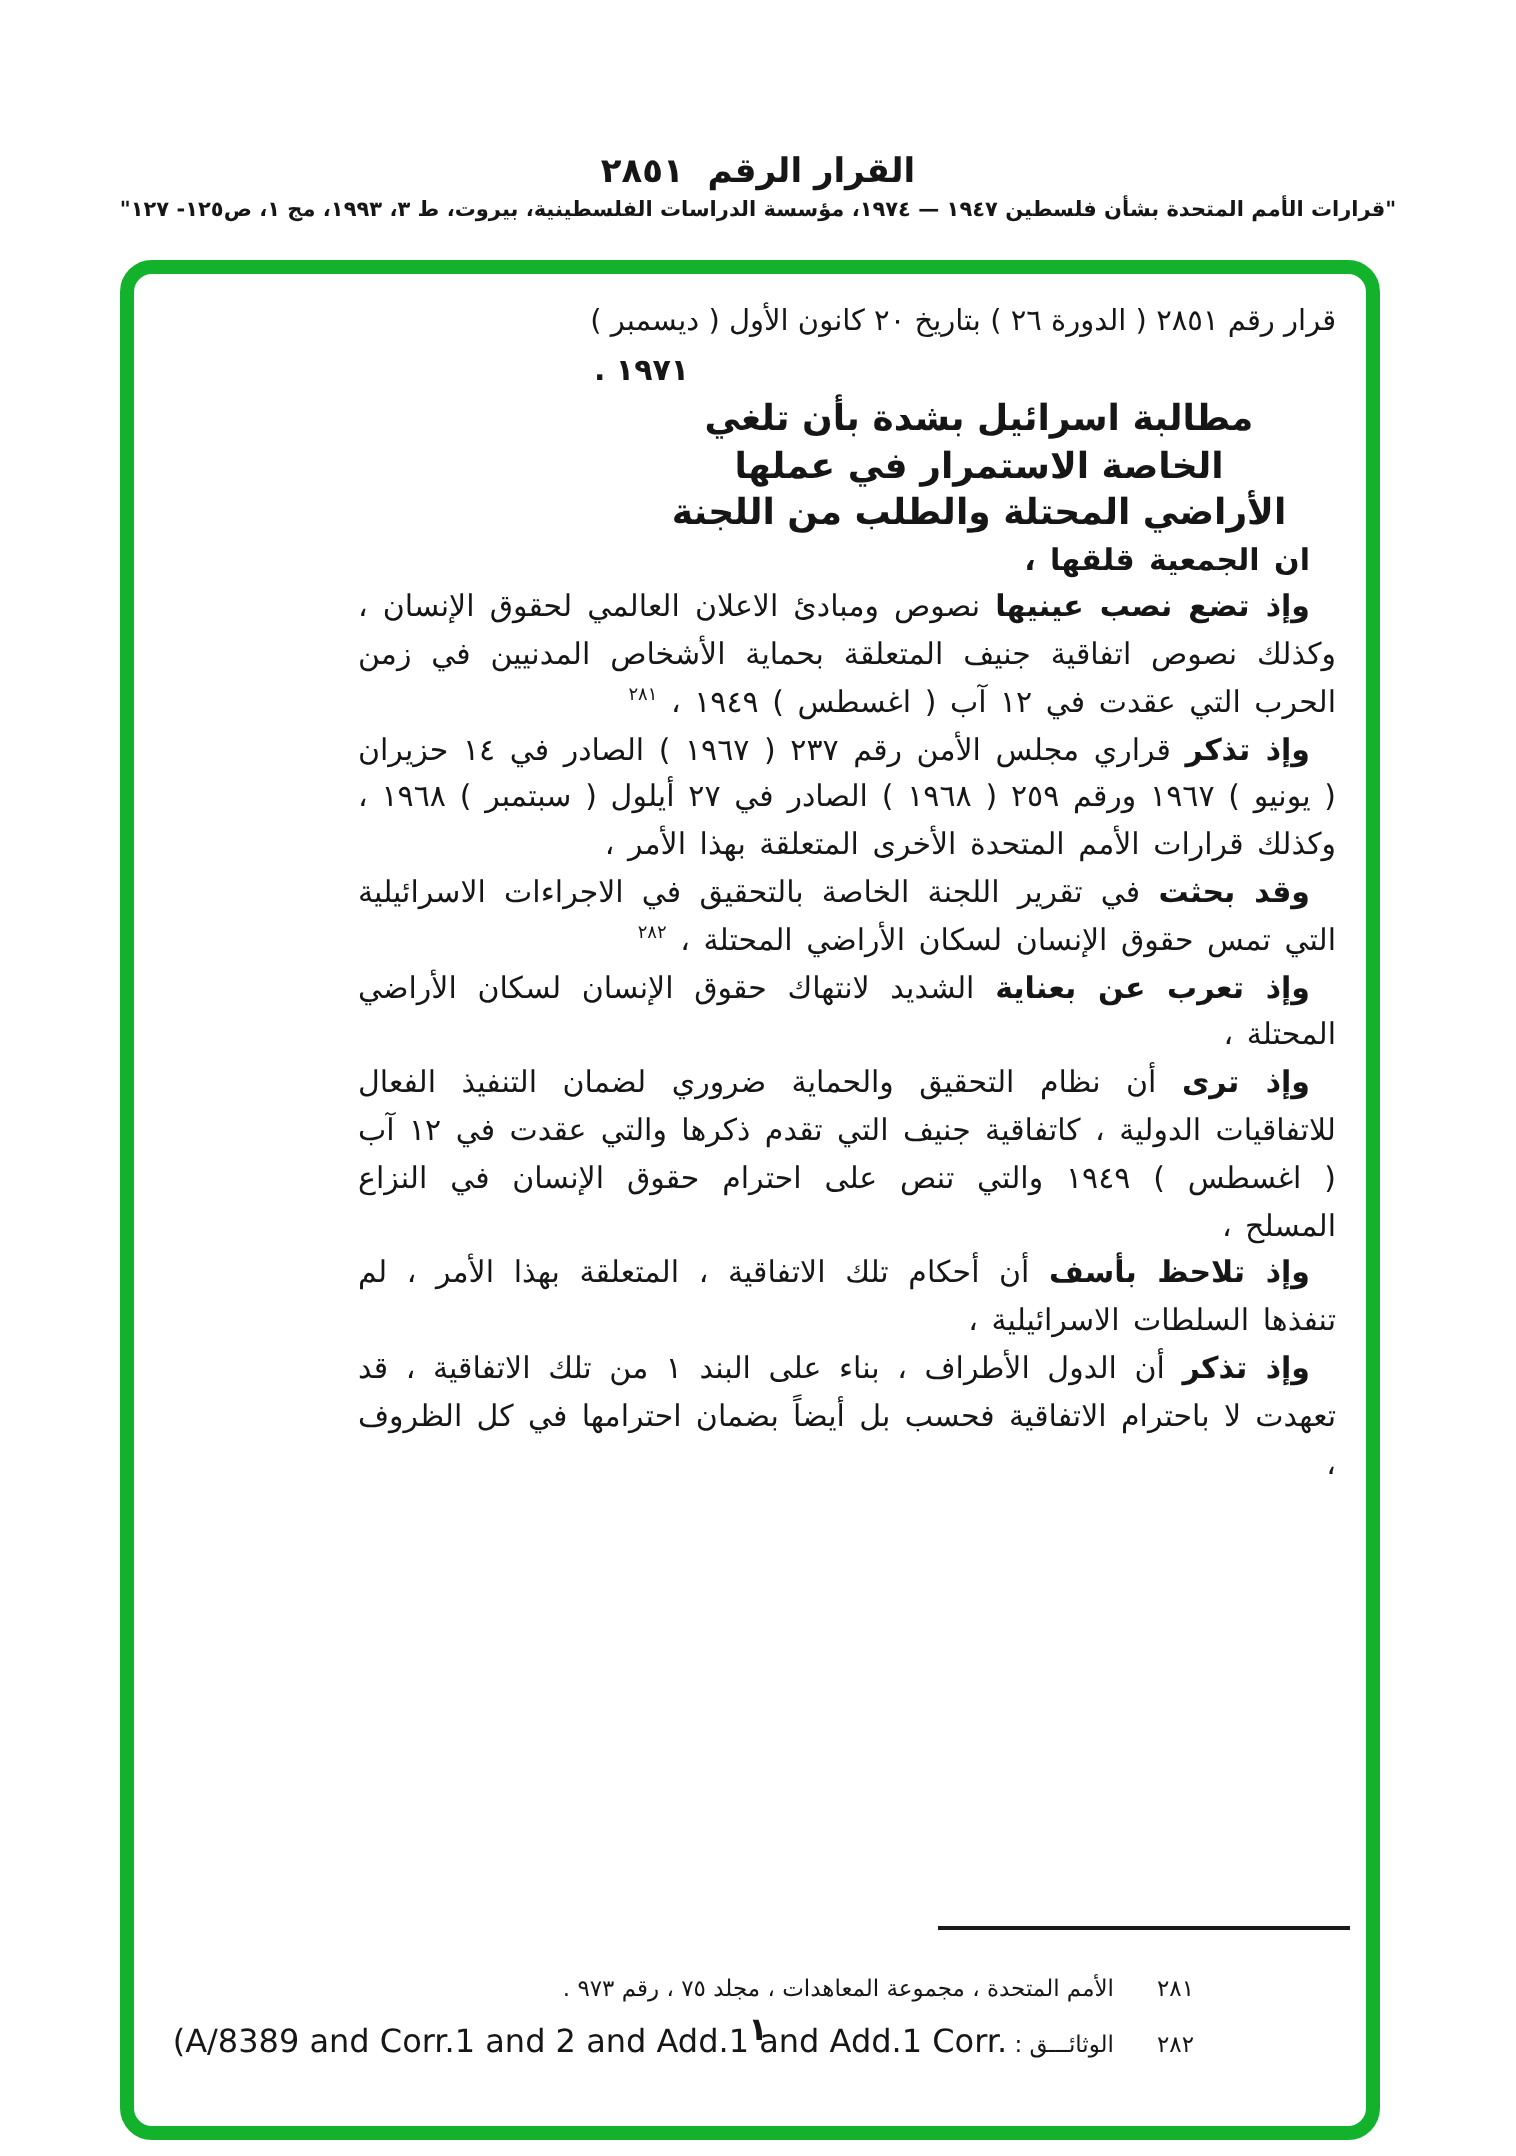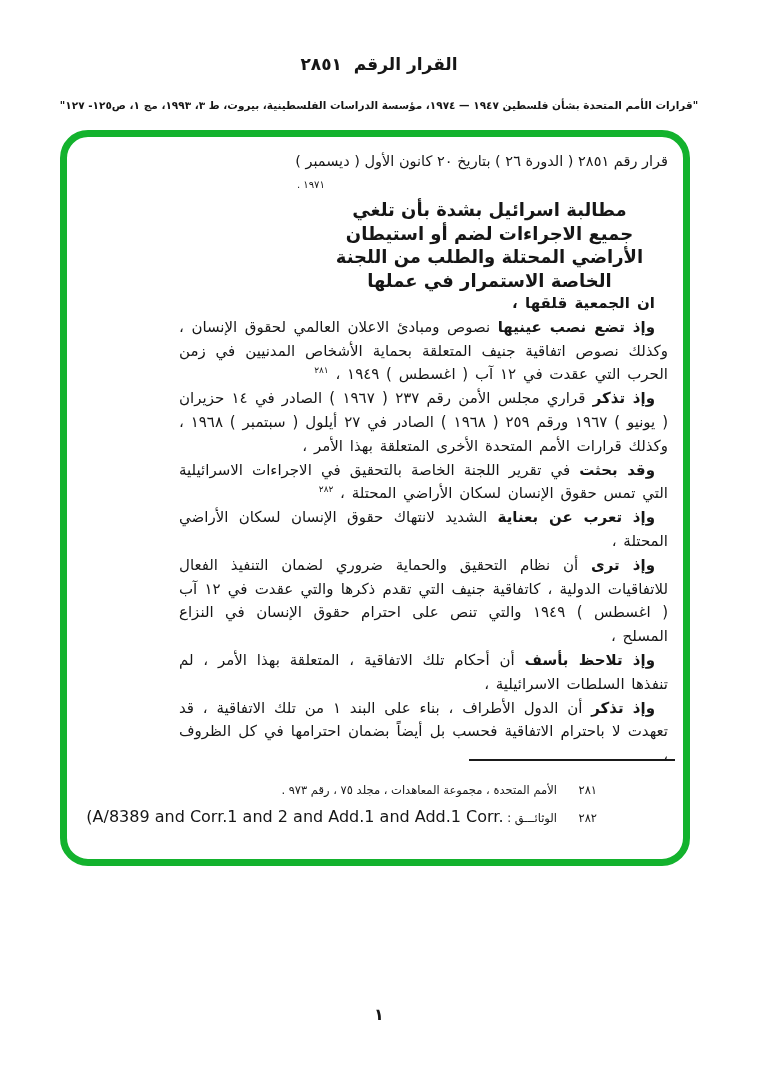--- a/index.html
+++ b/index.html
@@ -7,46 +7,46 @@
   body {
     width: 758px; height: 1078px;
     background: #ffffff;
     color: #161616;
     font-family: "DejaVu Sans", sans-serif;
     position: relative;
     overflow: hidden;
   }
 
   .doc-title {
-    position: absolute; top: 54px; left: 0; width: 100%;
+    position: absolute; top: 76px; left: 0; width: 100%;
     text-align: center; direction: rtl;
     font-weight: bold; font-size: 17px;
   }
   .doc-subtitle {
     position: absolute; top: 99px; left: 0; width: 100%;
     text-align: center; direction: rtl;
     font-weight: bold; font-size: 10.5px;
     letter-spacing: 0.1px;
   }
 
   .frame {
     position: absolute; left: 60px; top: 130px;
-    width: 630px; height: 736px;
+    width: 630px; height: 940px;
     border: 7px solid #13b22d;
-    border-radius: 28px;
+    border-radius: 16px;
     overflow: hidden;
   }
   .content {
     position: absolute; inset: 0;
     padding: 12px 15px 0 112px;
     direction: rtl;
   }
 
   .intro { font-size: 14.5px; line-height: 24px; text-align: right; }
-  .intro-cont { text-align: left; padding-left: 118px; line-height: 24px; font-size: 10px; }
+  .intro-cont { text-align: left; padding-left: 118px; line-height: 24px; font-size: 15px; font-weight: bold; }
 
   .heading {
     font-weight: bold; font-size: 18px; line-height: 23.5px;
     text-align: center; position: relative; left: 66px;
     margin: 1px 0 0 0;
   }
 
   .para {
     margin: 0;
     font-size: 15px; line-height: 23.8px;
@@ -87,23 +87,22 @@
 <div class="doc-subtitle">"قرارات الأمم المتحدة بشأن فلسطين ١٩٤٧ — ١٩٧٤، مؤسسة الدراسات الفلسطينية، بيروت، ط ٣، ١٩٩٣، مج ١، ص١٢٥- ١٢٧"</div>
 
 <div class="frame" style="border-color: rgb(19, 178, 45);">
   <div class="content">
 
     <div class="intro">قرار رقم ٢٨٥١ ( الدورة ٢٦ ) بتاريخ ٢٠ كانون الأول ( ديسمبر )</div>
     <div class="intro-cont">١٩٧١ .</div>
 
     <div class="heading">
       <div>مطالبة اسرائيل بشدة بأن تلغي</div>
-      <div>جميع الاجراءات لضم أو استيطان</div>
+      <div>الخاصة الاستمرار في عملها</div>
       <div>الأراضي المحتلة والطلب من اللجنة</div>
-      <div>الخاصة الاستمرار في عملها</div>
     </div>
 
     <p class="para"><b>ان الجمعية قلقها ،</b><span></span></p>
 
 
     <p class="para"><b>وإذ تضع نصب عينيها</b><span> نصوص ومبادئ الاعلان العالمي لحقوق الإنسان ، وكذلك نصوص اتفاقية جنيف المتعلقة بحماية الأشخاص المدنيين في زمن الحرب التي عقدت في ١٢ آب ( اغسطس ) ١٩٤٩ ، </span><sup>٢٨١</sup></p>
 
     <p class="para"><b>وإذ تذكر</b><span> قراري مجلس الأمن رقم ٢٣٧ ( ١٩٦٧ ) الصادر في ١٤ حزيران ( يونيو ) ١٩٦٧ ورقم ٢٥٩ ( ١٩٦٨ ) الصادر في ٢٧ أيلول ( سبتمبر ) ١٩٦٨ ، وكذلك قرارات الأمم المتحدة الأخرى المتعلقة بهذا الأمر ،</span></p>
 
     <p class="para"><b>وقد بحثت</b><span> في تقرير اللجنة الخاصة بالتحقيق في الاجراءات الاسرائيلية التي تمس حقوق الإنسان لسكان الأراضي المحتلة ، </span><sup>٢٨٢</sup></p>

